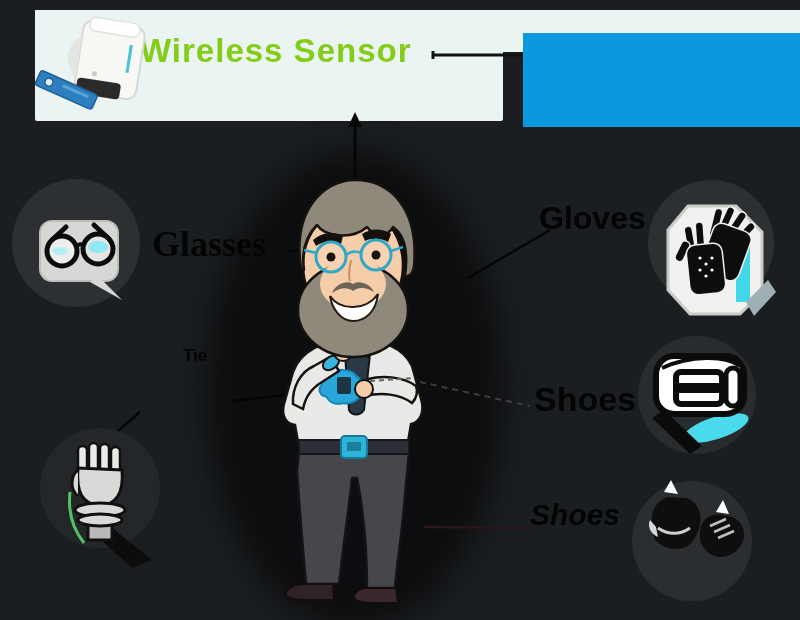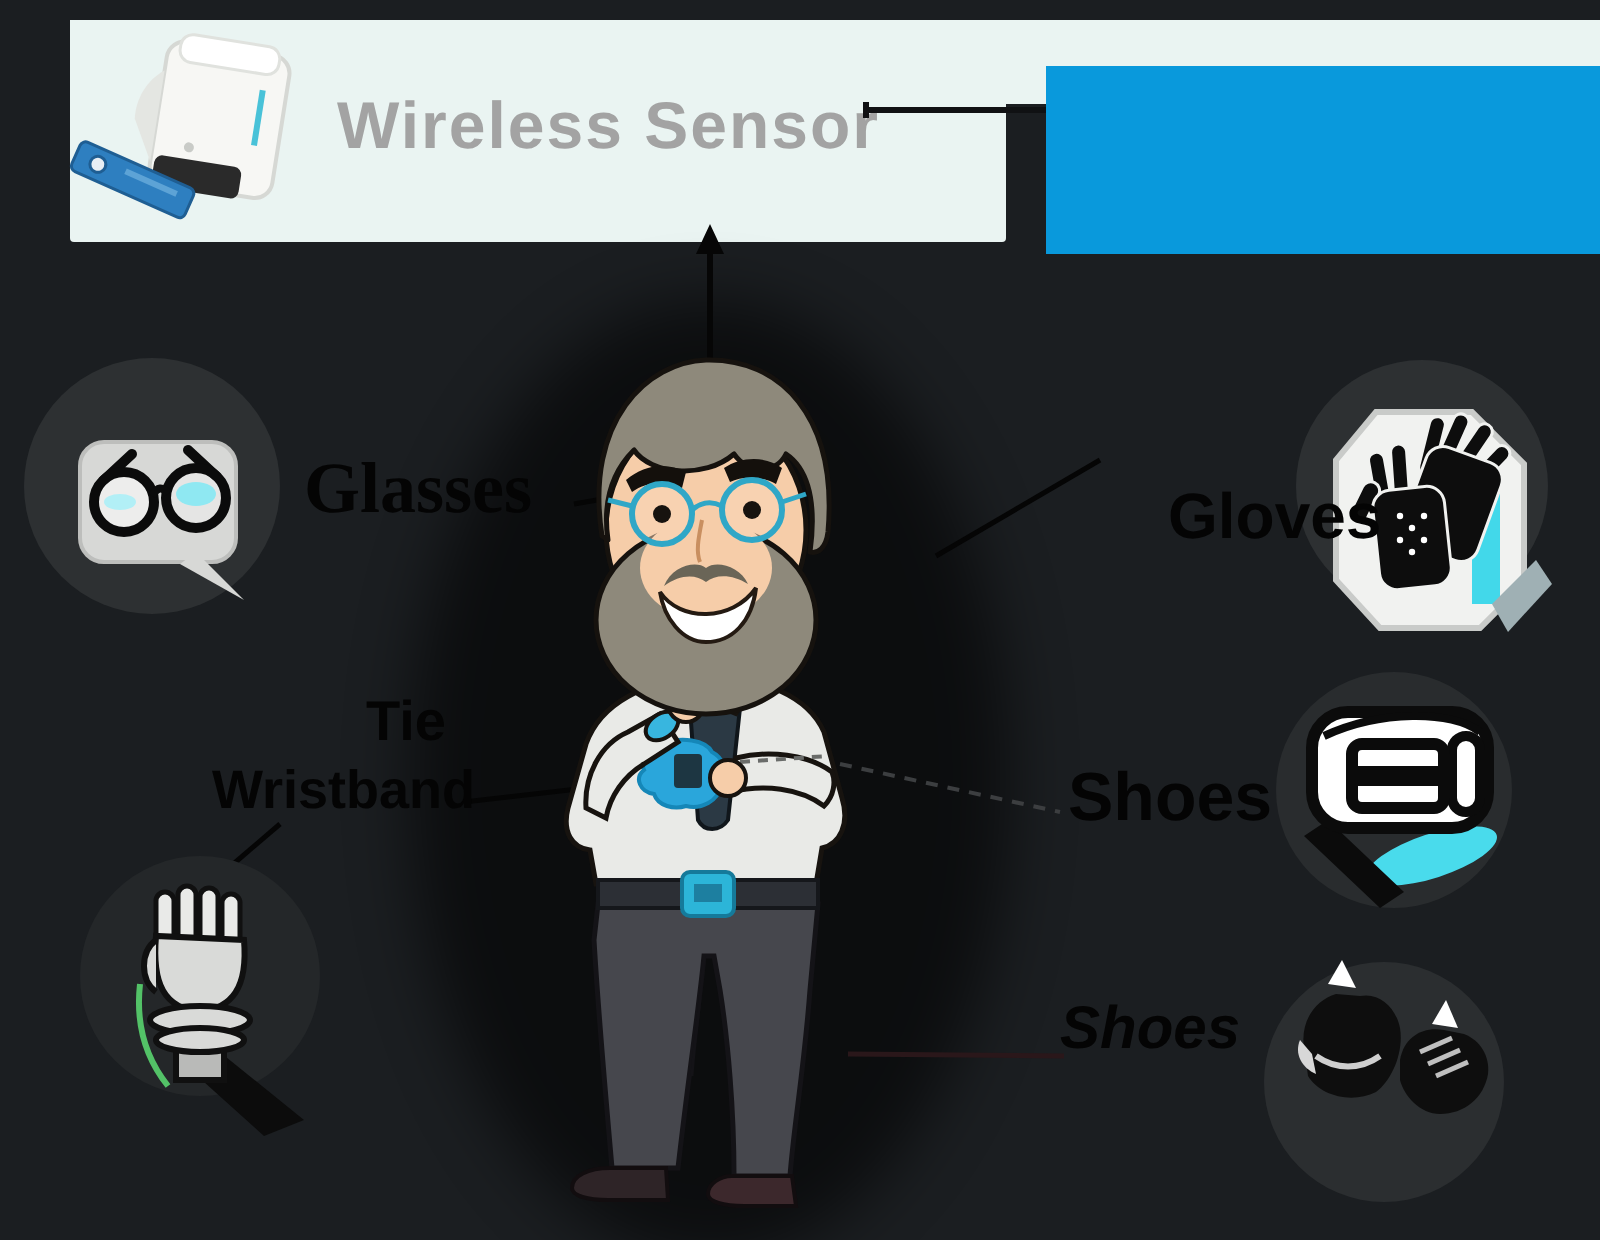--- a/index.html
+++ b/index.html
@@ -10,39 +10,39 @@
   }
   .banner-strip{
     position:absolute;left:35px;top:10px;width:765px;height:42px;
     background:#eaf4f2;z-index:1;
   }
   .sensor-box{
     position:absolute;left:35px;top:10px;width:468px;height:111px;
     background:#eaf4f2;border-radius:2px;z-index:2;
   }
   .sensor-title{
-    position:absolute;left:140px;top:44px;width:300px;
+    position:absolute;left:140px;top:32px;width:300px;
     font-size:33px;font-weight:bold;letter-spacing:1px;
-    color:#a3a3a3;text-align:right;z-index:3;
+    color:#84cc16;text-align:left;z-index:3;
   }
   .blue-panel{
     position:absolute;left:523px;top:33px;width:277px;height:94px;
     background:#0999dc;z-index:4;
   }
   .overlay-svg{position:absolute;left:0;top:0;z-index:5;}
   .diagram-label{
     position:absolute;color:#040404;font-weight:bold;z-index:6;
     white-space:nowrap;line-height:1;
   }
   .lbl-glasses{left:152px;top:226px;font-size:36px;font-family:Liberation Serif, serif;}
-  .lbl-gloves{left:584px;top:202px;font-size:32px;margin-top:40px;}
+  .lbl-gloves{left:539px;top:202px;font-size:32px;}
   .lbl-belt{left:534px;top:382px;font-size:34px;}
   .lbl-shoes{left:530px;top:500px;font-size:30px;font-style:italic;}
   .lbl-wristband{left:106px;top:382px;font-size:27px;}
-  .lbl-tie{left:183px;top:347px;font-size:28px;}
+  .lbl-tie{left:183px;top:347px;font-size:17px;}
 </style>
 </head>
 <body>
 
 <div class="stage">
 
   <div class="banner-strip"></div>
   <div class="sensor-box"></div>
   <div class="sensor-title">Wireless Sensor</div>
   <div class="blue-panel"></div>
@@ -249,16 +249,15 @@
       <circle cx="331" cy="257" r="4.5" fill="#17130f"></circle>
       <circle cx="376" cy="255" r="4.5" fill="#17130f"></circle>
       <path d="M351,260 C349,270 348,276 350,281" stroke="#c98f60" stroke-width="2" fill="none"></path>
     </g>
   </svg>
 
   <div class="diagram-label lbl-glasses">Glasses</div>
   <div class="diagram-label lbl-gloves">Gloves</div>
   <div class="diagram-label lbl-belt">Shoes</div>
   <div class="diagram-label lbl-shoes">Shoes</div>
-  <div class="diagram-label lbl-wristband">Wristband</div>
   <div class="diagram-label lbl-tie">Tie</div>
 
 </div>
 
 </body></html>

